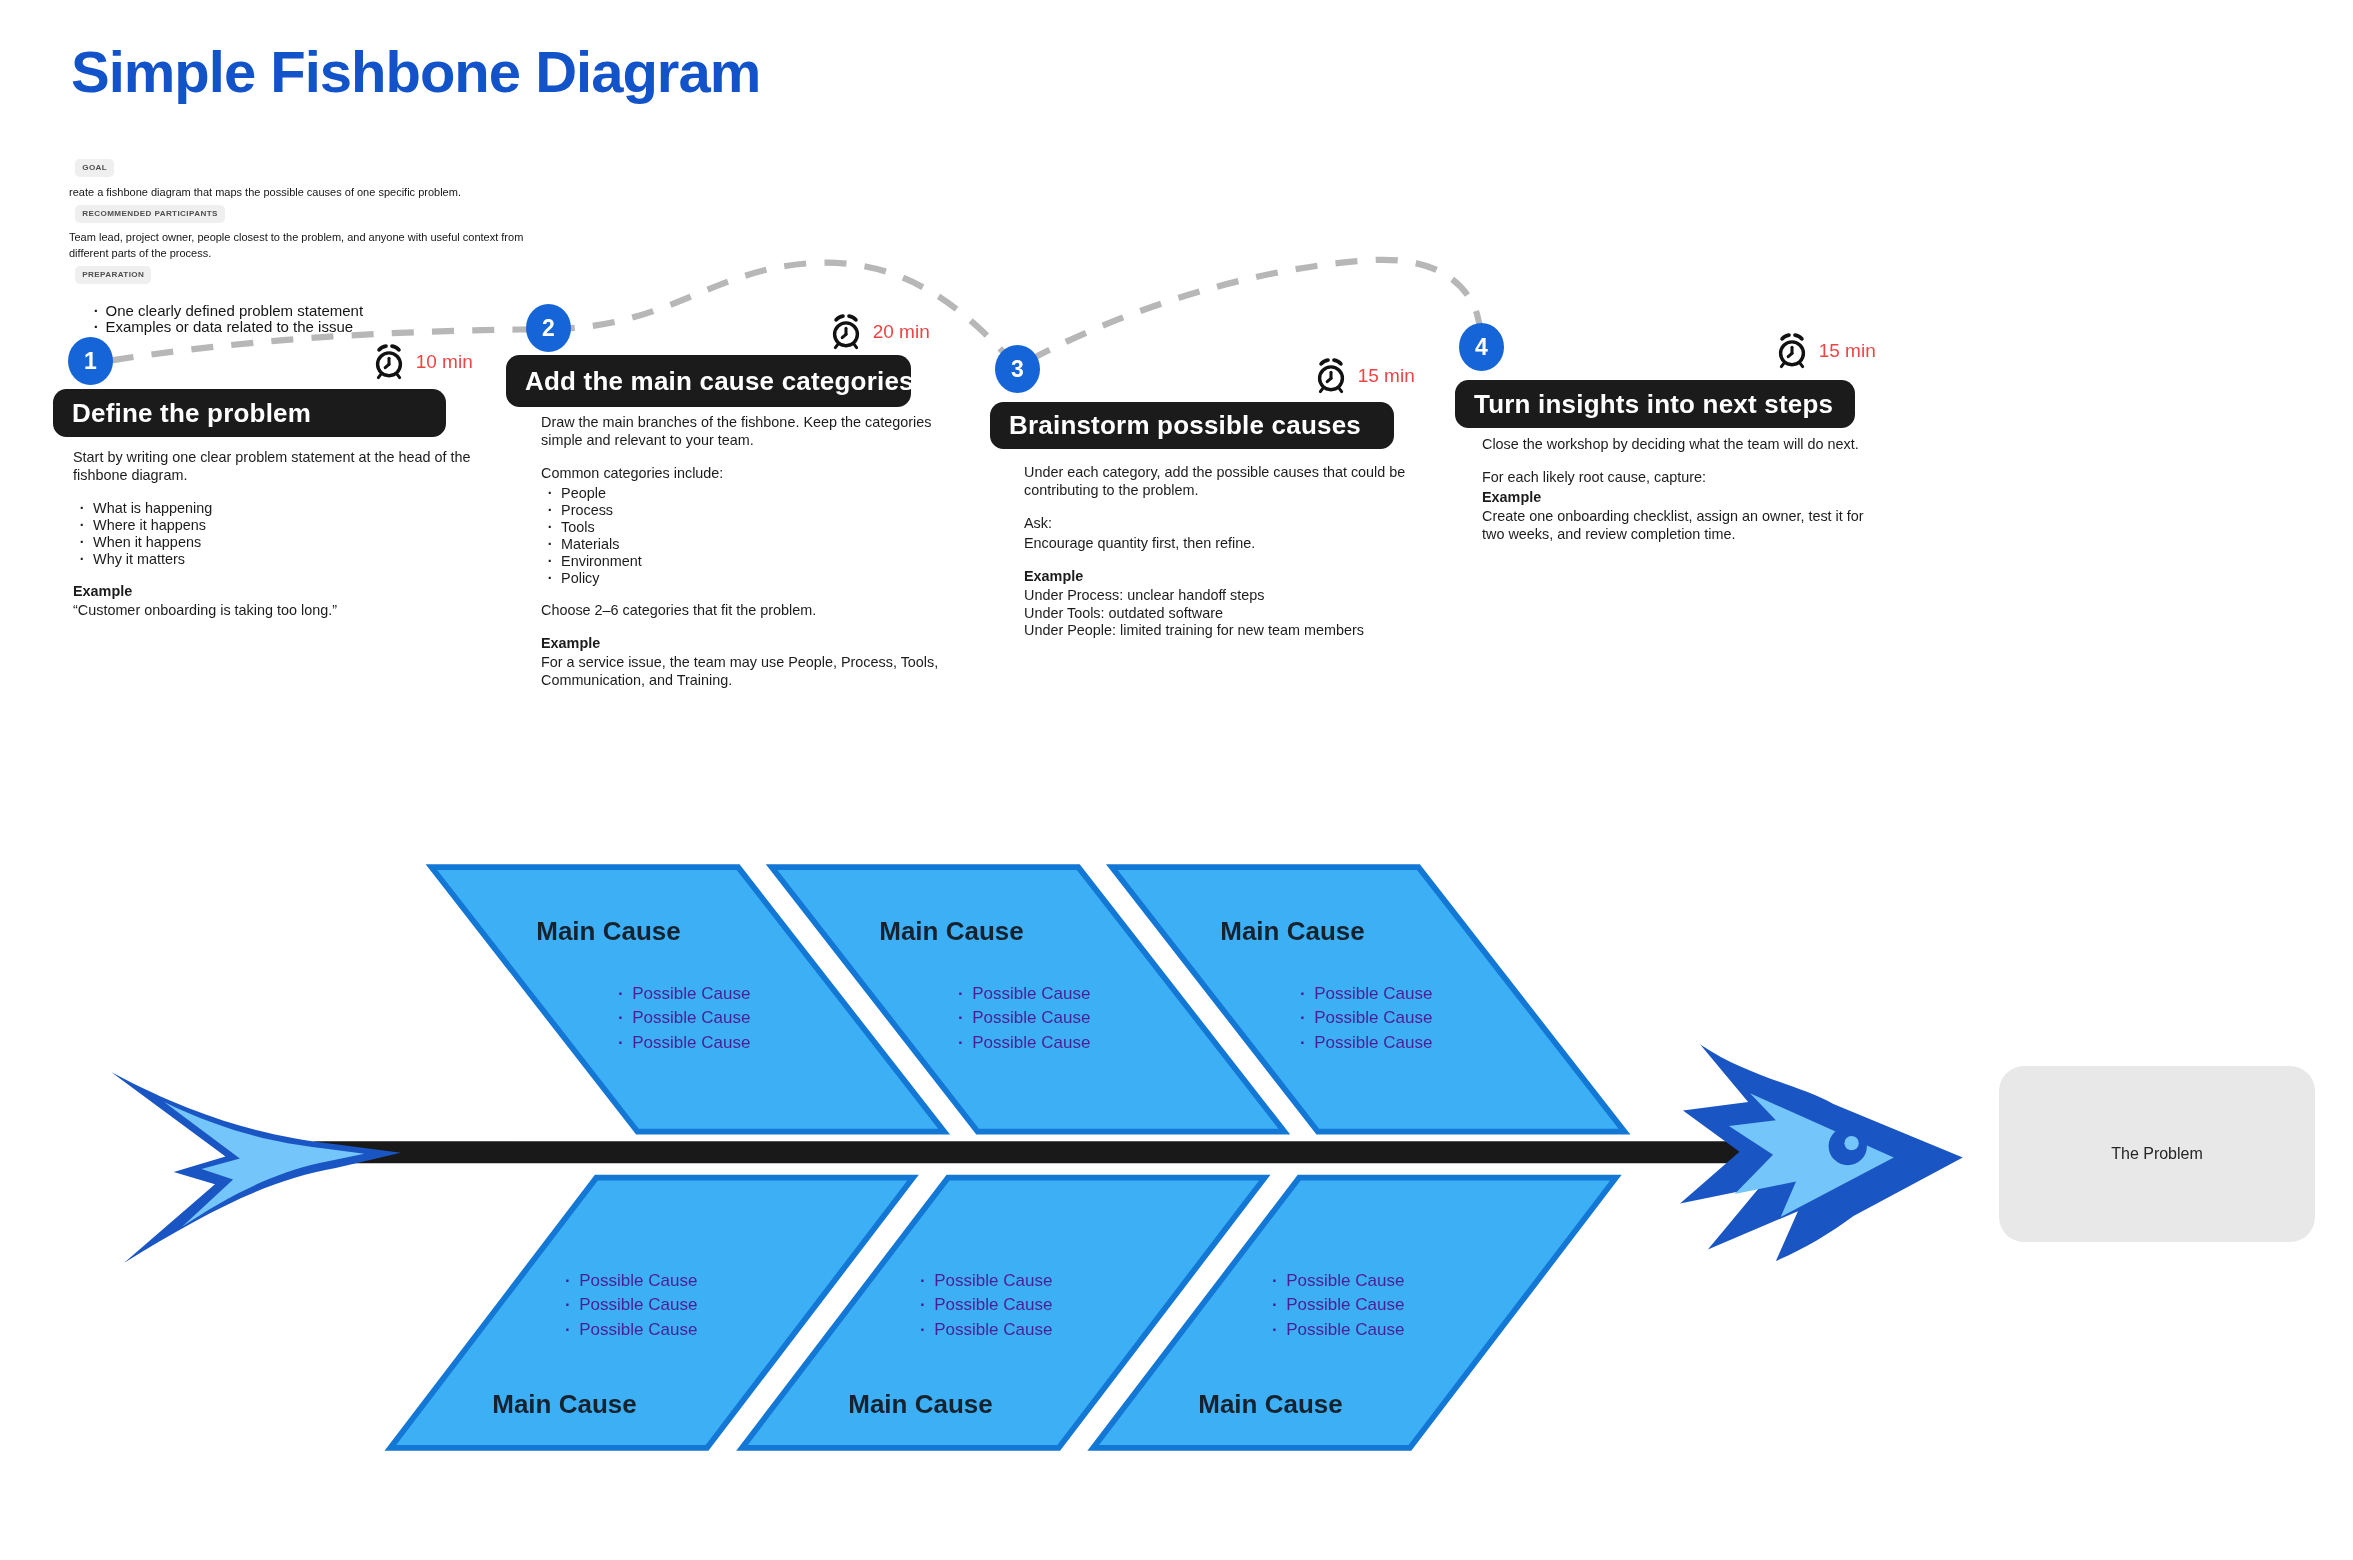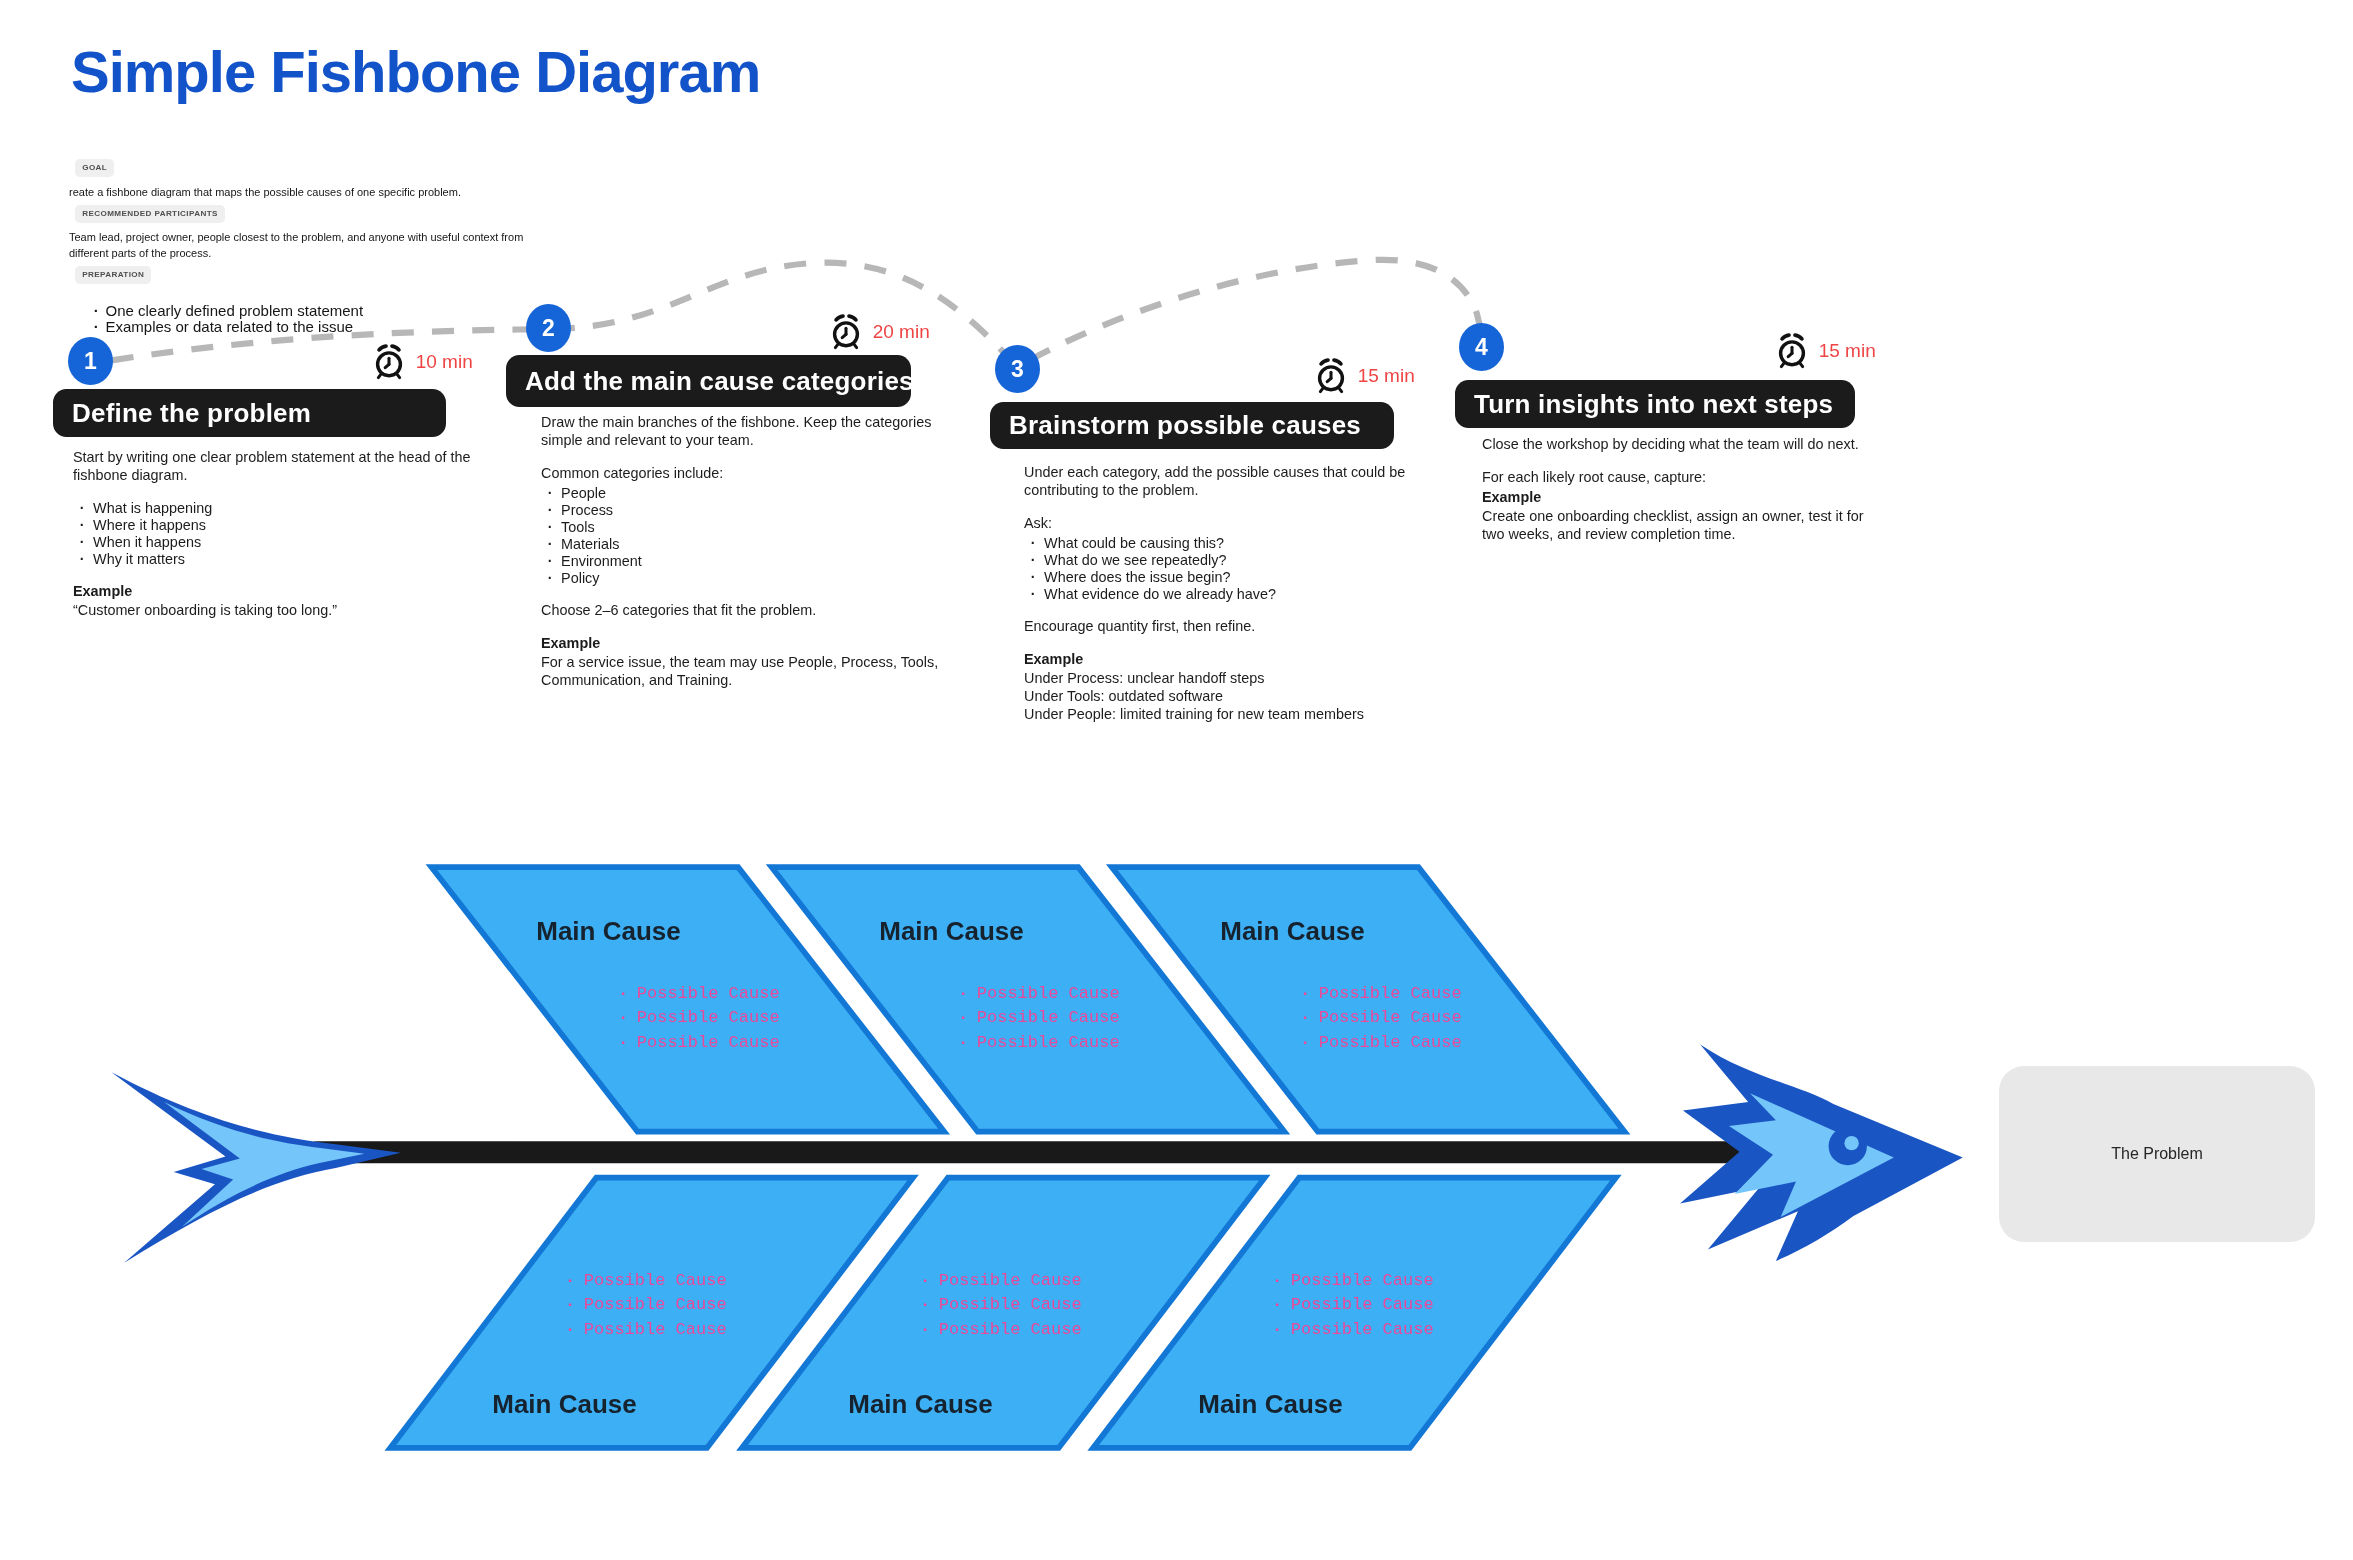--- a/index.html
+++ b/index.html
@@ -46,21 +46,21 @@
   .step-body ul{margin:0 0 15.3px 0;padding:0;list-style:none;}
   .step-body li{display:flex;align-items:baseline;line-height:17px;}
   .step-body li::before{content:"·";margin:0 8.6px 0 6.7px;font-weight:bold;}
   .step-body .ex-label{margin-bottom:1.4px;font-weight:bold;}
   .step-body .ex-line{margin:0;}
   
   .rib-title{
     width:201px;text-align:center;font-size:26px;font-weight:bold;color:#16222e;
     z-index:2;white-space:nowrap;
   }
-  .rib-causes{z-index:2;font-size:17px;color:#ec4899;font-family:Liberation Mono, monospace;}
+  .rib-causes{z-index:2;font-size:17px;color:#4c1d95;}
   .rib-causes div{display:flex;align-items:baseline;line-height:24.4px;white-space:nowrap;}
   .rib-causes div::before{content:"·";margin-right:8.6px;font-weight:bold;}
   
   .problem-box{
     left:1999px;top:1066px;width:316px;height:176px;background:#e8e8e8;
     border-radius:25px;display:flex;align-items:center;justify-content:center;
     font-size:16px;color:#262626;z-index:2;
   }
   svg.layer{left:0;top:0;z-index:1;}
 </style>
@@ -224,34 +224,20 @@
     </g>
   </svg>
   <span class="t-label">15 min</span>
 </div>
 <div class="abs pill" style="left:990px;top:402px;width:385px;height:47px;">
   <span>Brainstorm possible causes</span>
 </div>
 <div class="abs step-body" style="left:1024px;top:464px;width:412px;">
   <p>Under each category, add the possible causes that could be contributing to the problem.</p>
   <p class="lead">Ask:</p>
-  <ul>
-    <li>
-        <span>What could be causing this?</span>
-      </li>
-    <li>
-        <span>What do we see repeatedly?</span>
-      </li>
-    <li>
-        <span>Where does the issue begin?</span>
-      </li>
-    <li>
-        <span>What evidence do we already have?</span>
-      </li>
-  </ul>
   <p>Encourage quantity first, then refine.</p>
   <p class="ex-label">Example</p>
   <p class="ex-line">Under Process: unclear handoff steps</p>
   <p class="ex-line">Under Tools: outdated software</p>
   <p class="ex-line">Under People: limited training for new team members</p>
 </div>
 
 <div class="abs step-circle" style="left:1459px;top:323px;">
   <span>4</span>
 </div>

